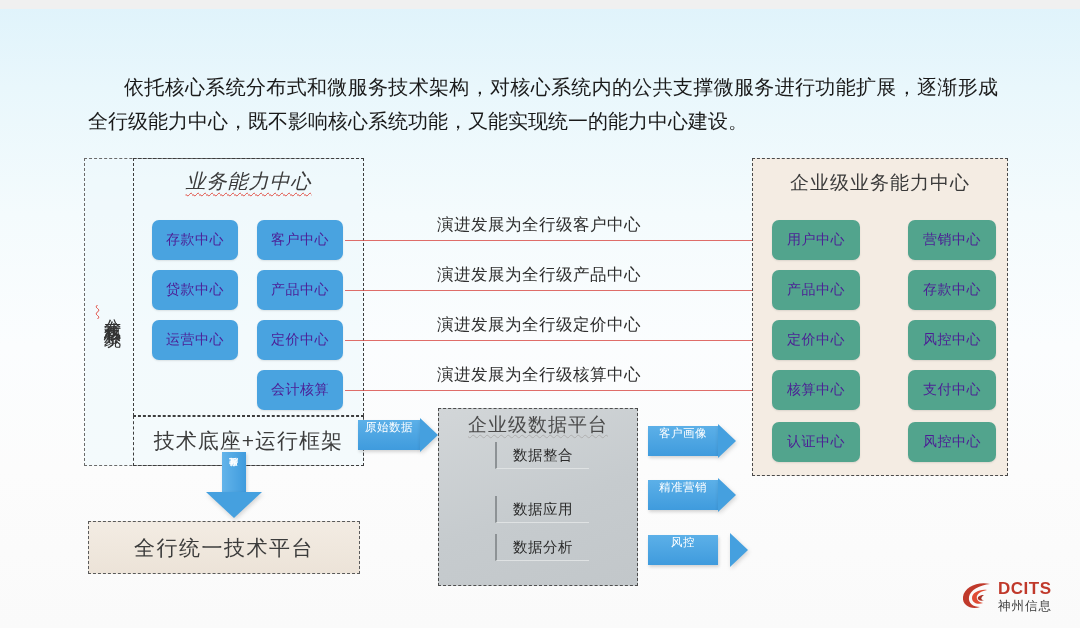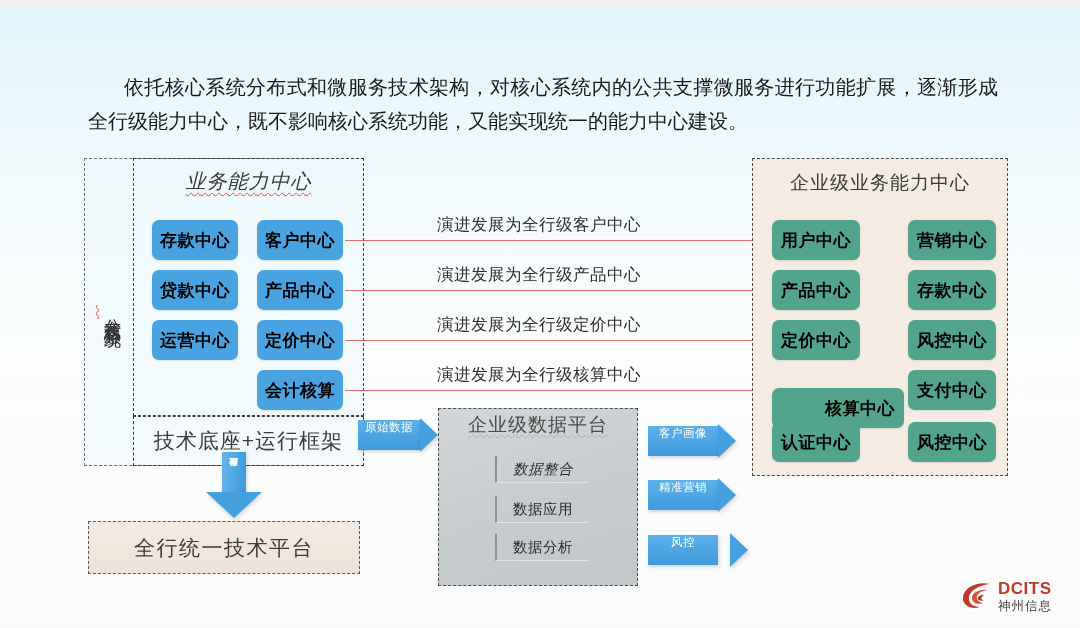--- a/index.html
+++ b/index.html
@@ -55,21 +55,21 @@
   .sec-title{
     position:absolute;font-size:20px;color:#3a3a3a;letter-spacing:1px;
     text-decoration:underline wavy #e04a3f 1.2px;text-underline-offset:4px;
   }
   #bcc-title{left:133px;top:168px;width:231px;text-align:center;font-style:italic;}
   #ecc-title{left:752px;top:170px;width:256px;text-align:center;font-size:19px;color:#3a3a3a;text-decoration:none;}
 
   
   .pill{
     position:absolute;border-radius:7px;display:flex;align-items:center;justify-content:center;
-    font-size:17px;color:#000000;letter-spacing:.5px;font-weight:bold;
+    font-size:14px;color:#4c1d95;letter-spacing:.5px;
   }
   .pill.blue{background:#49a3e0;box-shadow:0 1px 2px rgba(0,0,0,.10);}
   .pill.green{background:#52a48d;box-shadow:0 1px 2px rgba(0,0,0,.10);}
 
   
   #ent-panel{
     position:absolute;left:752px;top:158px;width:256px;height:318px;
     background:#f4ece3;border:1.6px dashed #4a4a4a;box-sizing:border-box;
   }
 
@@ -196,39 +196,39 @@
   <div class="evo-label" style="left:437px;top:364px;">演进发展为全行级核算中心</div>
   <div class="evo-line" style="left:345px;top:390px;width:412px;"></div>
   <div class="evo-head" style="left:755px;top:386px;"></div>
 
   <div id="ent-panel"></div>
   <div class="sec-title" id="ecc-title">企业级业务能力中心</div>
 
   <div class="pill green" style="left:772px;top:220px;width:88px;height:40px;">用户中心</div>
   <div class="pill green" style="left:772px;top:270px;width:88px;height:40px;">产品中心</div>
   <div class="pill green" style="left:772px;top:320px;width:88px;height:40px;">定价中心</div>
-  <div class="pill green" style="left:772px;top:388px;width:88px;height:40px;padding-left:44px;">核算中心</div>
+  <div class="pill green" style="left:772px;top:370px;width:88px;height:40px;">核算中心</div>
   <div class="pill green" style="left:772px;top:422px;width:88px;height:40px;">认证中心</div>
 
   <div class="pill green" style="left:908px;top:220px;width:88px;height:40px;">营销中心</div>
   <div class="pill green" style="left:908px;top:270px;width:88px;height:40px;">存款中心</div>
   <div class="pill green" style="left:908px;top:320px;width:88px;height:40px;">风控中心</div>
   <div class="pill green" style="left:908px;top:370px;width:88px;height:40px;">支付中心</div>
   <div class="pill green" style="left:908px;top:422px;width:88px;height:40px;">风控中心</div>
 
   <div class="barrow" style="left:358px;top:420px;height:30px;--h:17px;">
     <div class="body" style="width:62px;">
       <span>原始数据</span>
     </div>
     <div class="head" style="--h:17px;"></div>
   </div>
 
   <div id="data-platform"></div>
   <div id="dp-title">企业级数据平台</div>
-  <div class="dp-item" style="top:456px;font-style:italic;">数据整合</div>
+  <div class="dp-item" style="top:442px;">数据整合</div>
   <div class="dp-item" style="top:496px;">数据应用</div>
   <div class="dp-item" style="top:534px;">数据分析</div>
 
   <div class="barrow" style="left:648px;top:426px;height:30px;">
     <div class="body" style="width:70px;">
       <span>客户画像</span>
     </div>
     <div class="head" style="--h:17px;"></div>
   </div>
 

